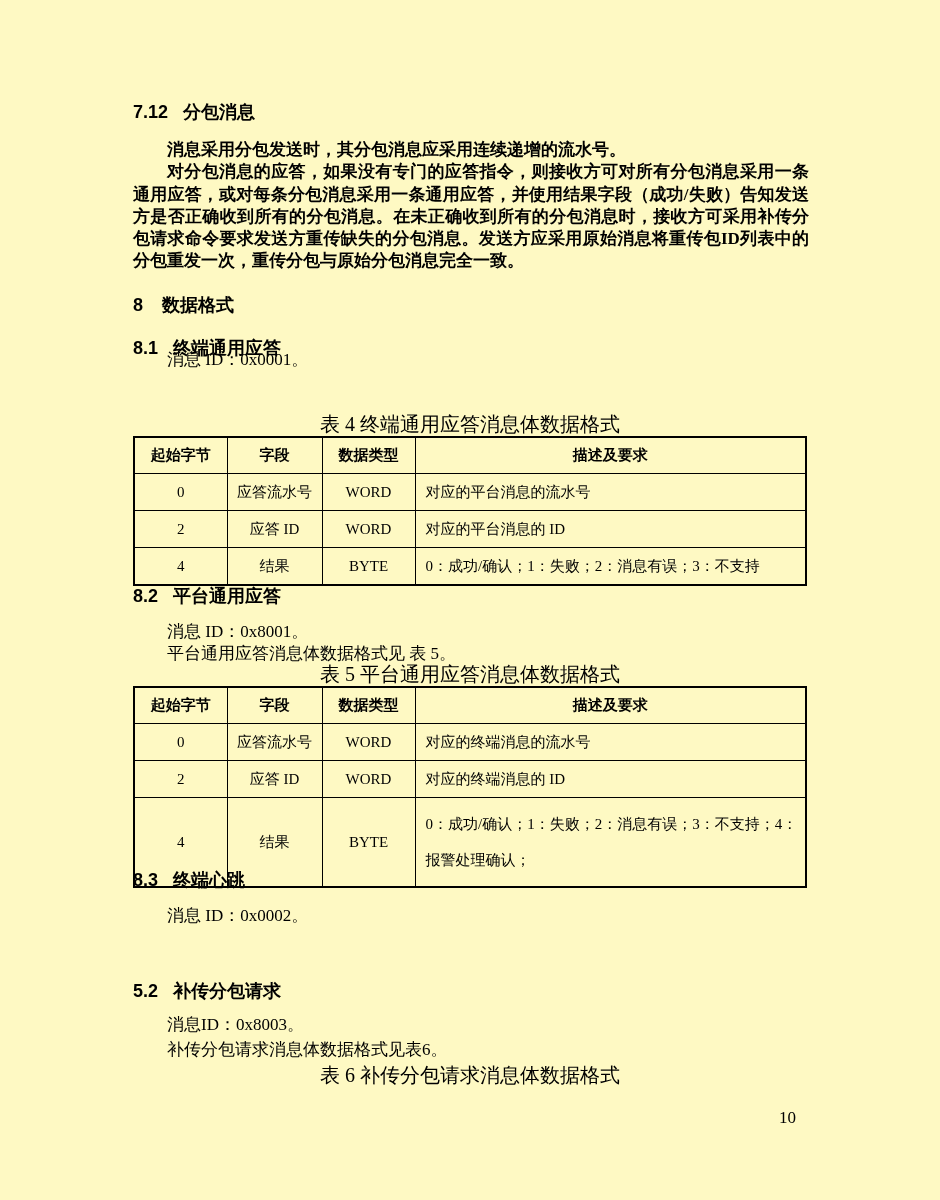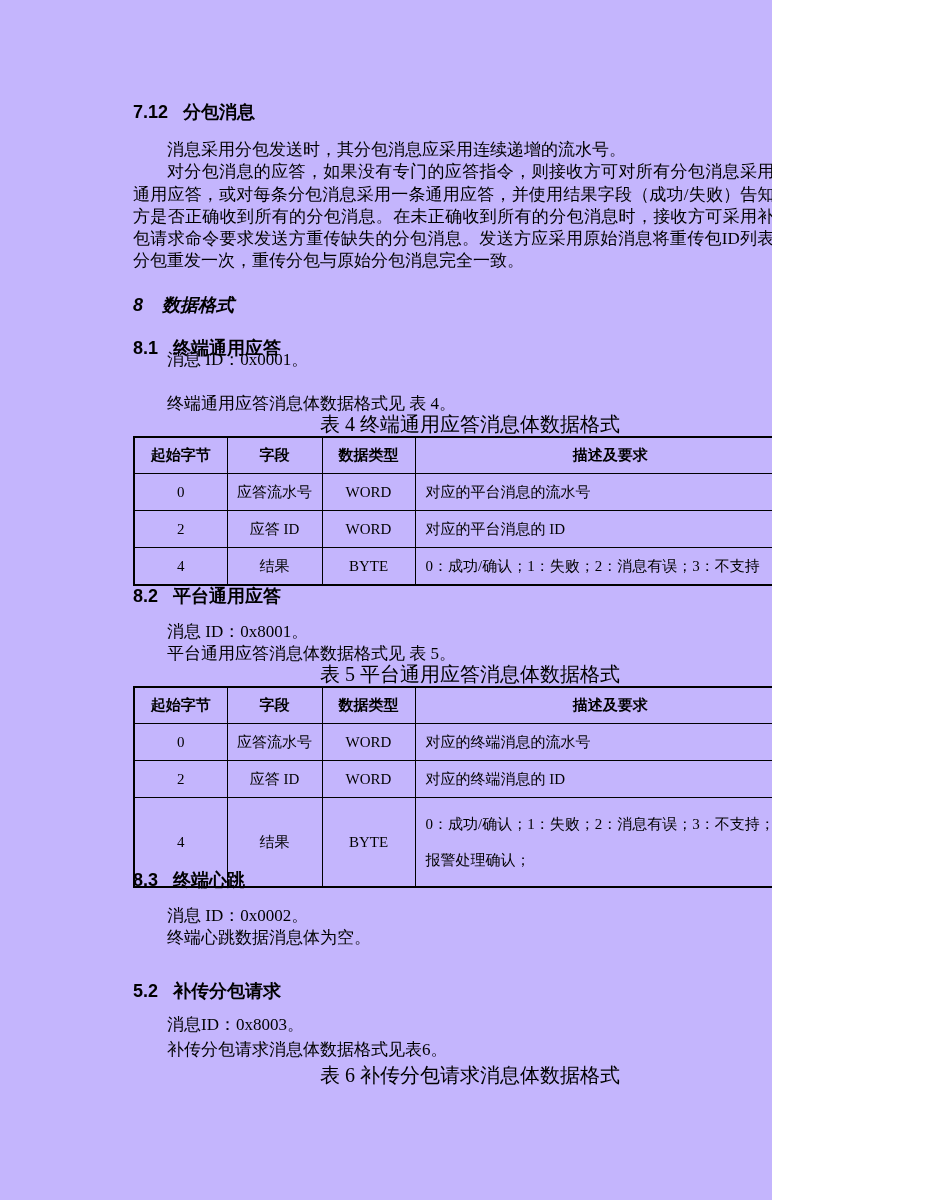--- a/index.html
+++ b/index.html
@@ -1,40 +1,41 @@
 <!DOCTYPE html>
 <html><head>
 <meta charset="utf-8">
 <style>
   html,body { margin:0; padding:0; background:#ffffff; }
   .page {
     position:relative;
-    width:772px;
+    width:940px;
     height:1200px;
-    background:#c4b5fd;
+    background:#fef9c3;
     color:#000;
     font-family:"Liberation Serif","DejaVu Serif",serif;
     overflow:hidden;
   }
   .heading {
     position:absolute;
     left:133px;
     font-family:"Liberation Sans","DejaVu Sans",sans-serif;
     font-weight:bold;
     font-size:18px;
     white-space:nowrap;
   }
   .heading .num { margin-right:15px; }
   .para-block {
     position:absolute;
     left:133px;
     width:676px;
     font-size:17px;
     line-height:22.3px;
     text-align:justify;
+    font-weight:bold;
   }
   .para-block p { margin:0; text-indent:2em; }
   .line {
     position:absolute;
     left:167px;
     font-size:17px;
     white-space:nowrap;
   }
   .caption {
     position:absolute;
@@ -82,29 +83,28 @@
 
   <div class="heading" style="top:100px;">
     <span class="num">7.12</span><span>分包消息</span>
   </div>
 
   <div class="para-block" style="top:139px;">
     <p>消息采用分包发送时，其分包消息应采用连续递增的流水号。</p>
     <p>对分包消息的应答，如果没有专门的应答指令，则接收方可对所有分包消息采用一条通用应答，或对每条分包消息采用一条通用应答，并使用结果字段（成功/失败）告知发送方是否正确收到所有的分包消息。在未正确收到所有的分包消息时，接收方可采用补传分包请求命令要求发送方重传缺失的分包消息。发送方应采用原始消息将重传包ID列表中的分包重发一次，重传分包与原始分包消息完全一致。</p>
   </div>
 
-  <div class="heading" style="top:293px;font-style:italic;">
+  <div class="heading" style="top:293px;">
     <span class="num" style="margin-right:19px;">8</span><span>数据格式</span>
   </div>
 
   <div class="heading" style="top:336px;">
     <span class="num">8.1</span><span>终端通用应答</span>
   </div>
   <div class="line" style="top:348px;">消息 ID：0x0001。</div>
-  <div class="line" style="top:392px;">终端通用应答消息体数据格式见 表 4。</div>
   <div class="caption" style="top:411px;">表 4 终端通用应答消息体数据格式</div>
 
   <table class="dtable" style="top:436px;">
     <colgroup>
         <col style="width:93px">
         <col style="width:95px">
         <col style="width:93px">
         <col>
       </colgroup>
     <tbody>
@@ -174,21 +174,20 @@
       <td>BYTE</td>
       <td class="desc tall">0：成功/确认；1：失败；2：消息有误；3：不支持；4：报警处理确认；</td>
     </tr>
   </tbody>
     </table>
 
   <div class="heading" style="top:868px;">
     <span class="num">8.3</span><span>终端心跳</span>
   </div>
   <div class="line" style="top:904px;">消息 ID：0x0002。</div>
-  <div class="line" style="top:926px;">终端心跳数据消息体为空。</div>
 
   <div class="heading" style="top:979px;">
     <span class="num">5.2</span><span>补传分包请求</span>
   </div>
   <div class="line" style="top:1013px;text-align:right;">消息ID：0x8003。</div>
   <div class="line" style="top:1038px;">补传分包请求消息体数据格式见表6。</div>
   <div class="caption" style="top:1062px;">表 6 补传分包请求消息体数据格式</div>
 
   <div class="page-number">10</div>
 

